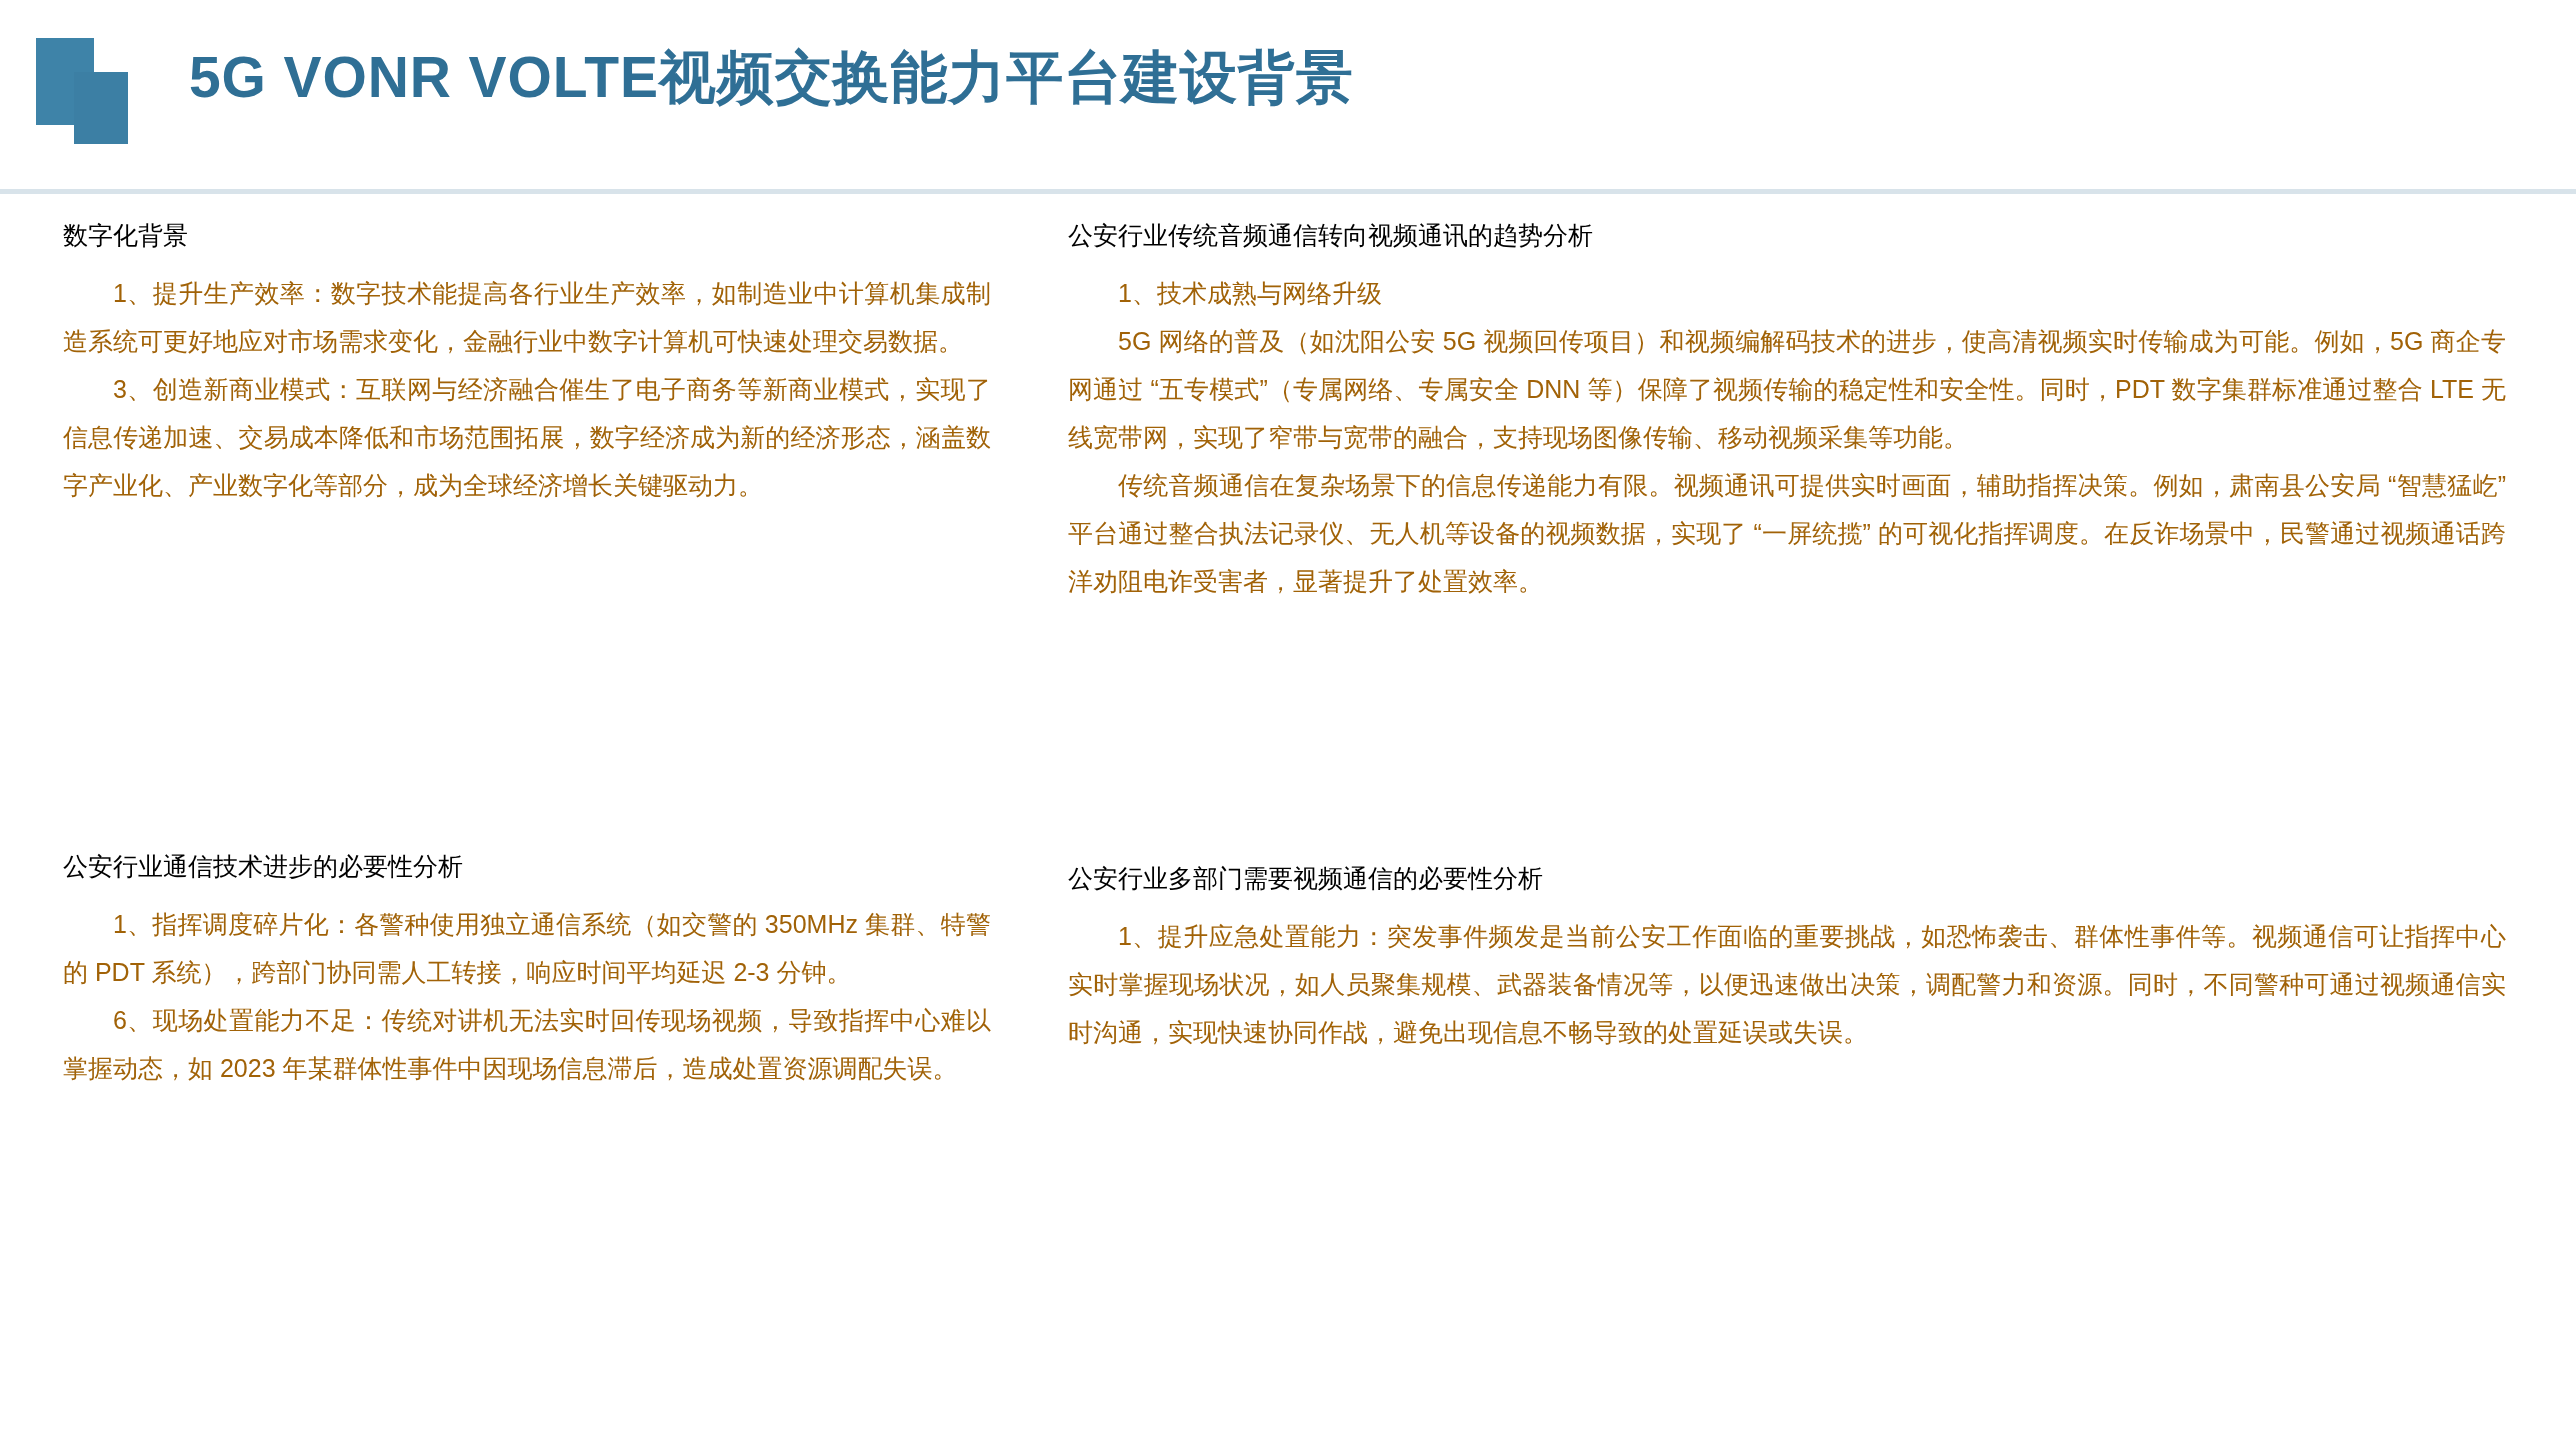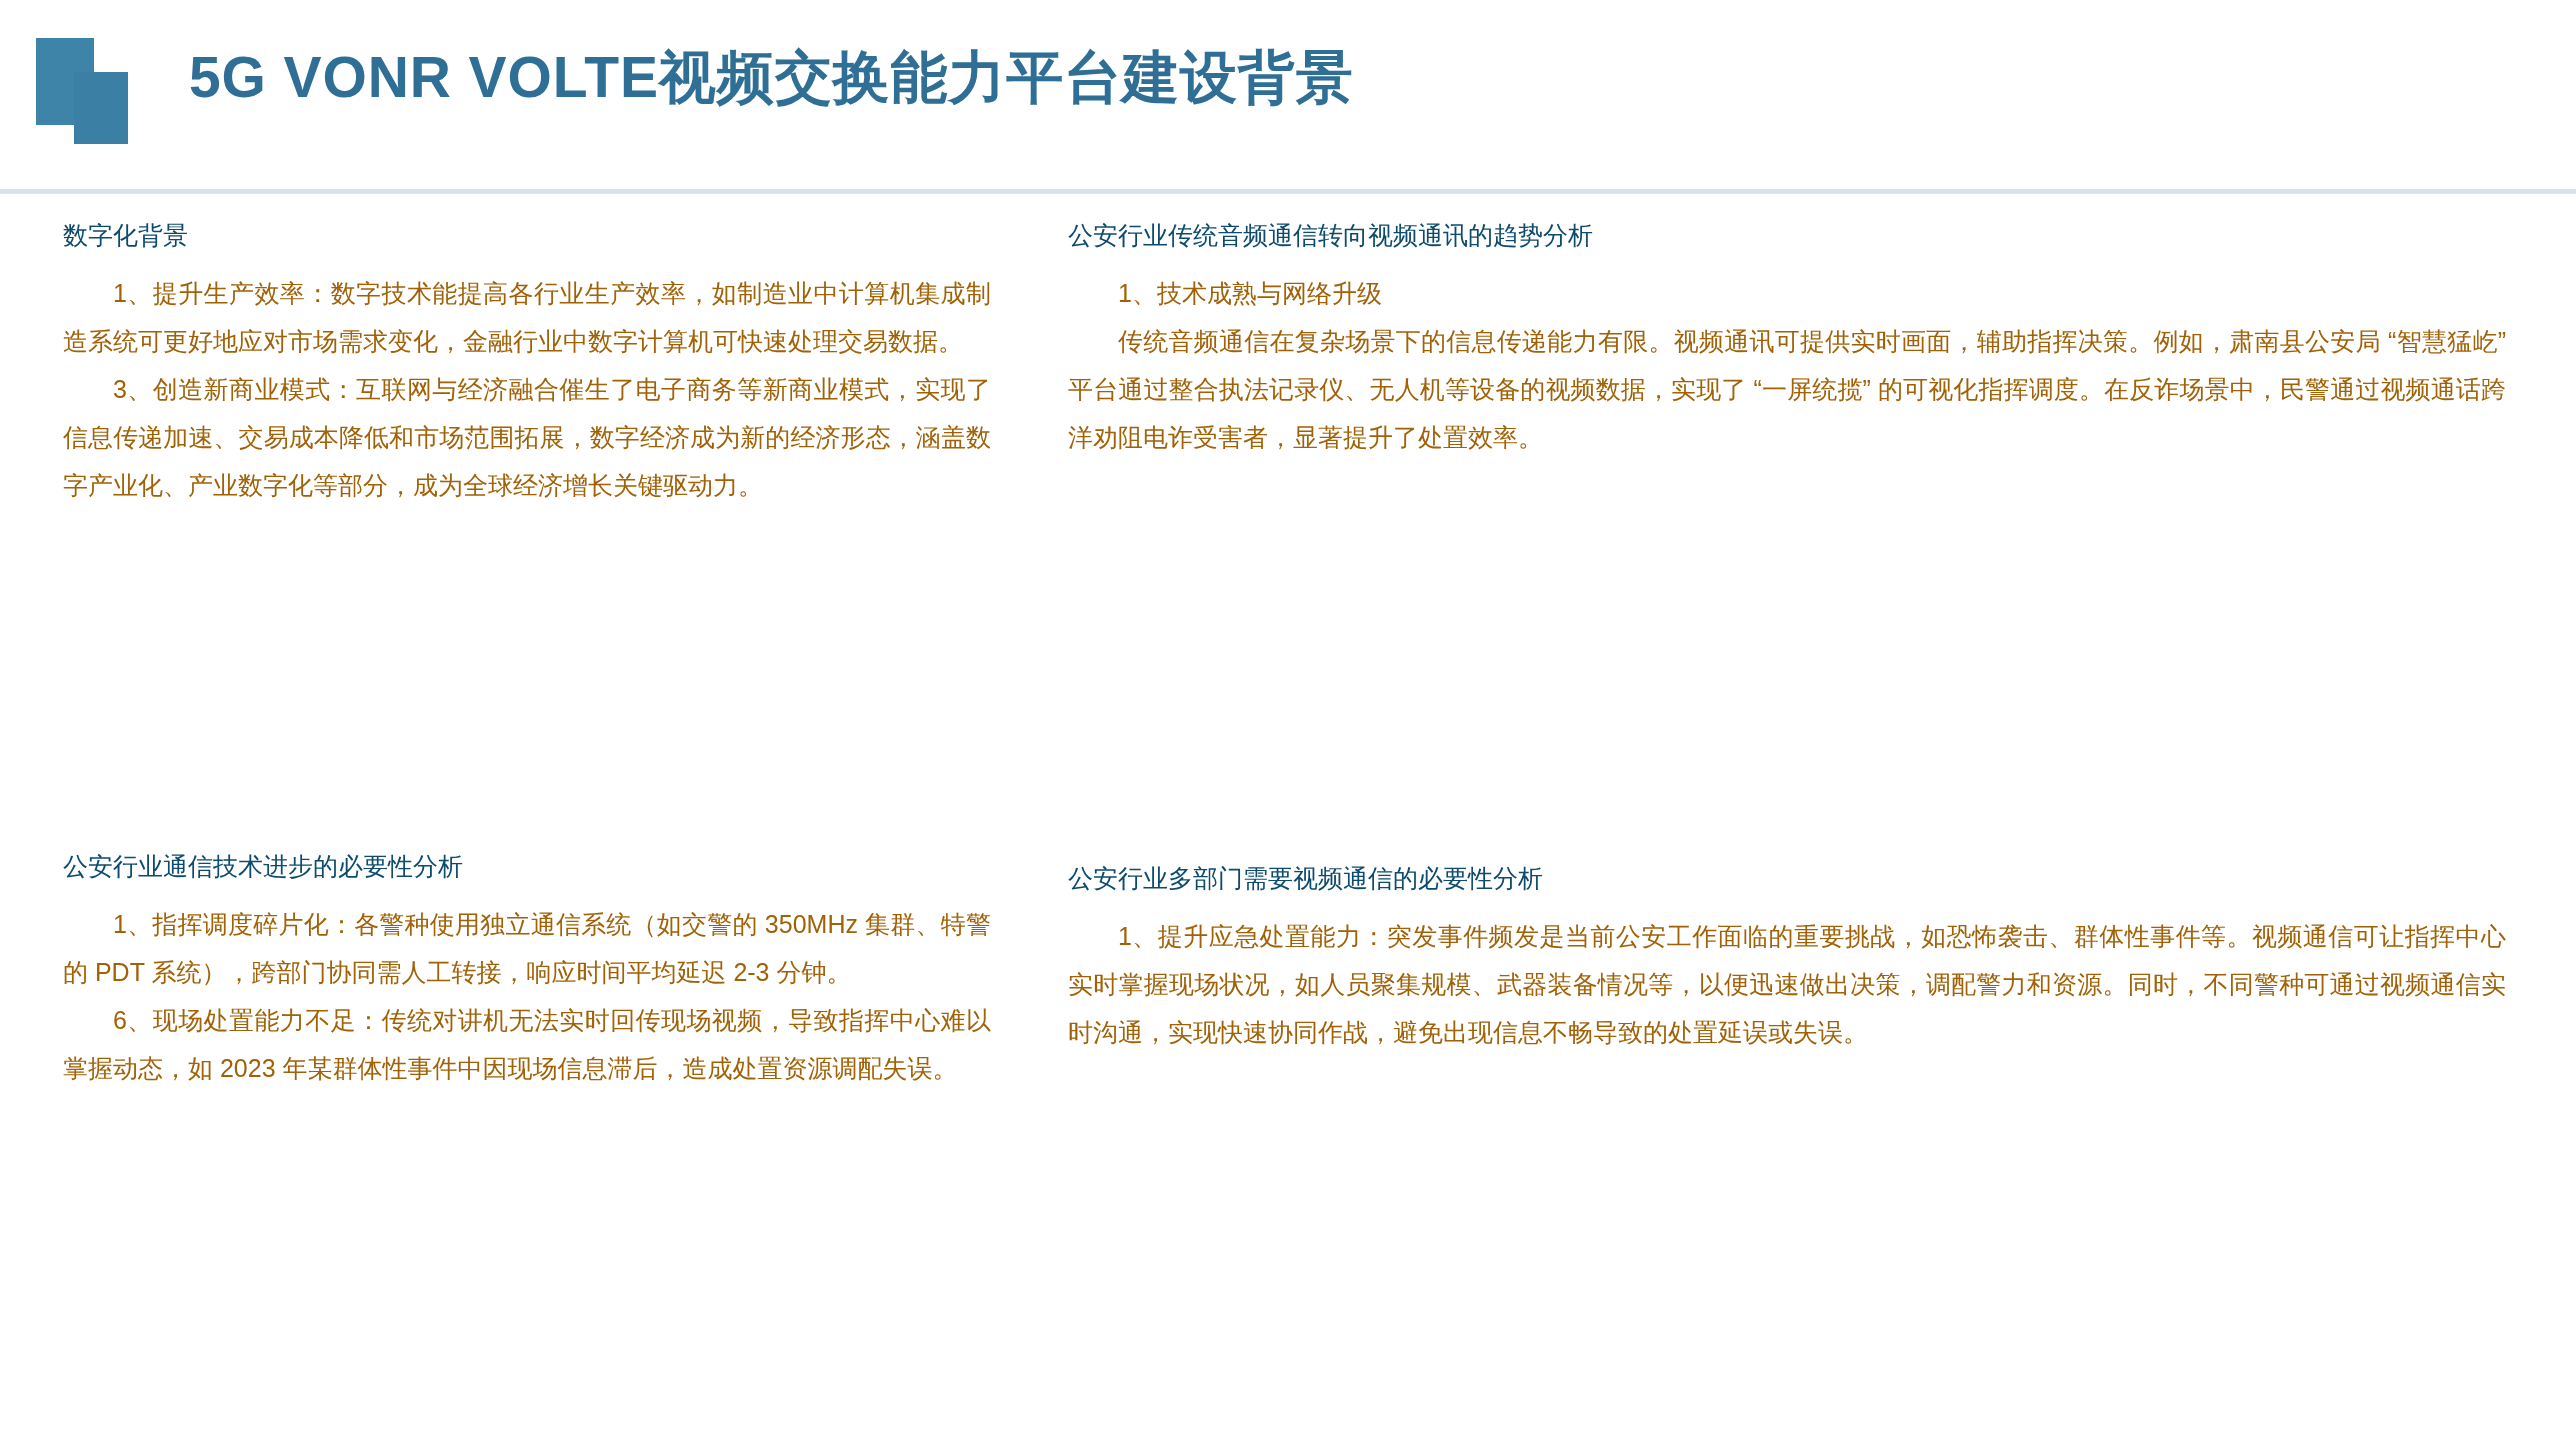--- a/index.html
+++ b/index.html
@@ -73,21 +73,21 @@
     top: 0;
     width: 928px;
   }
   .col-left { left: 63px; }
   .col-right { left: 1068px; width: 1438px; }
 
   .section { margin-bottom: 0; }
   .section-title {
     font-size: 25px;
     line-height: 41px;
-    color: #0c4a6e;
+    color: #000000;
     margin-bottom: 12.6px;
     font-family: "Liberation Sans", "DejaVu Sans", sans-serif;
   }
   .para {
     font-size: 25px;
     line-height: 48px;
     color: #a16207;
     text-align: justify;
     text-indent: 50px;
     margin: 0;
@@ -122,20 +122,21 @@
       <p class="para">6、现场处置能力不足：传统对讲机无法实时回传现场视频，导致指挥中心难以掌握动态，如 2023 年某群体性事件中因现场信息滞后，造成处置资源调配失误。</p>
     </div>
 
   </div>
 
   <div class="col col-right">
 
     <div class="section">
       <div class="section-title">公安行业传统音频通信转向视频通讯的趋势分析</div>
       <p class="para">1、技术成熟与网络升级</p>
+      <p class="para">5G 网络的普及（如沈阳公安 5G 视频回传项目）和视频编解码技术的进步，使高清视频实时传输成为可能。例如，5G 商企专网通过 “五专模式”（专属网络、专属安全 DNN 等）保障了视频传输的稳定性和安全性。同时，PDT 数字集群标准通过整合 LTE 无线宽带网，实现了窄带与宽带的融合，支持现场图像传输、移动视频采集等功能。</p>
       <p class="para">传统音频通信在复杂场景下的信息传递能力有限。视频通讯可提供实时画面，辅助指挥决策。例如，肃南县公安局 “智慧猛屹” 平台通过整合执法记录仪、无人机等设备的视频数据，实现了 “一屏统揽” 的可视化指挥调度。在反诈场景中，民警通过视频通话跨洋劝阻电诈受害者，显著提升了处置效率。</p>
     </div>
 
     <div class="right-sec2">
       <div class="section-title">公安行业多部门需要视频通信的必要性分析</div>
       <p class="para">1、提升应急处置能力：突发事件频发是当前公安工作面临的重要挑战，如恐怖袭击、群体性事件等。视频通信可让指挥中心实时掌握现场状况，如人员聚集规模、武器装备情况等，以便迅速做出决策，调配警力和资源。同时，不同警种可通过视频通信实时沟通，实现快速协同作战，避免出现信息不畅导致的处置延误或失误。</p>
     </div>
 
   </div>
 </div>

